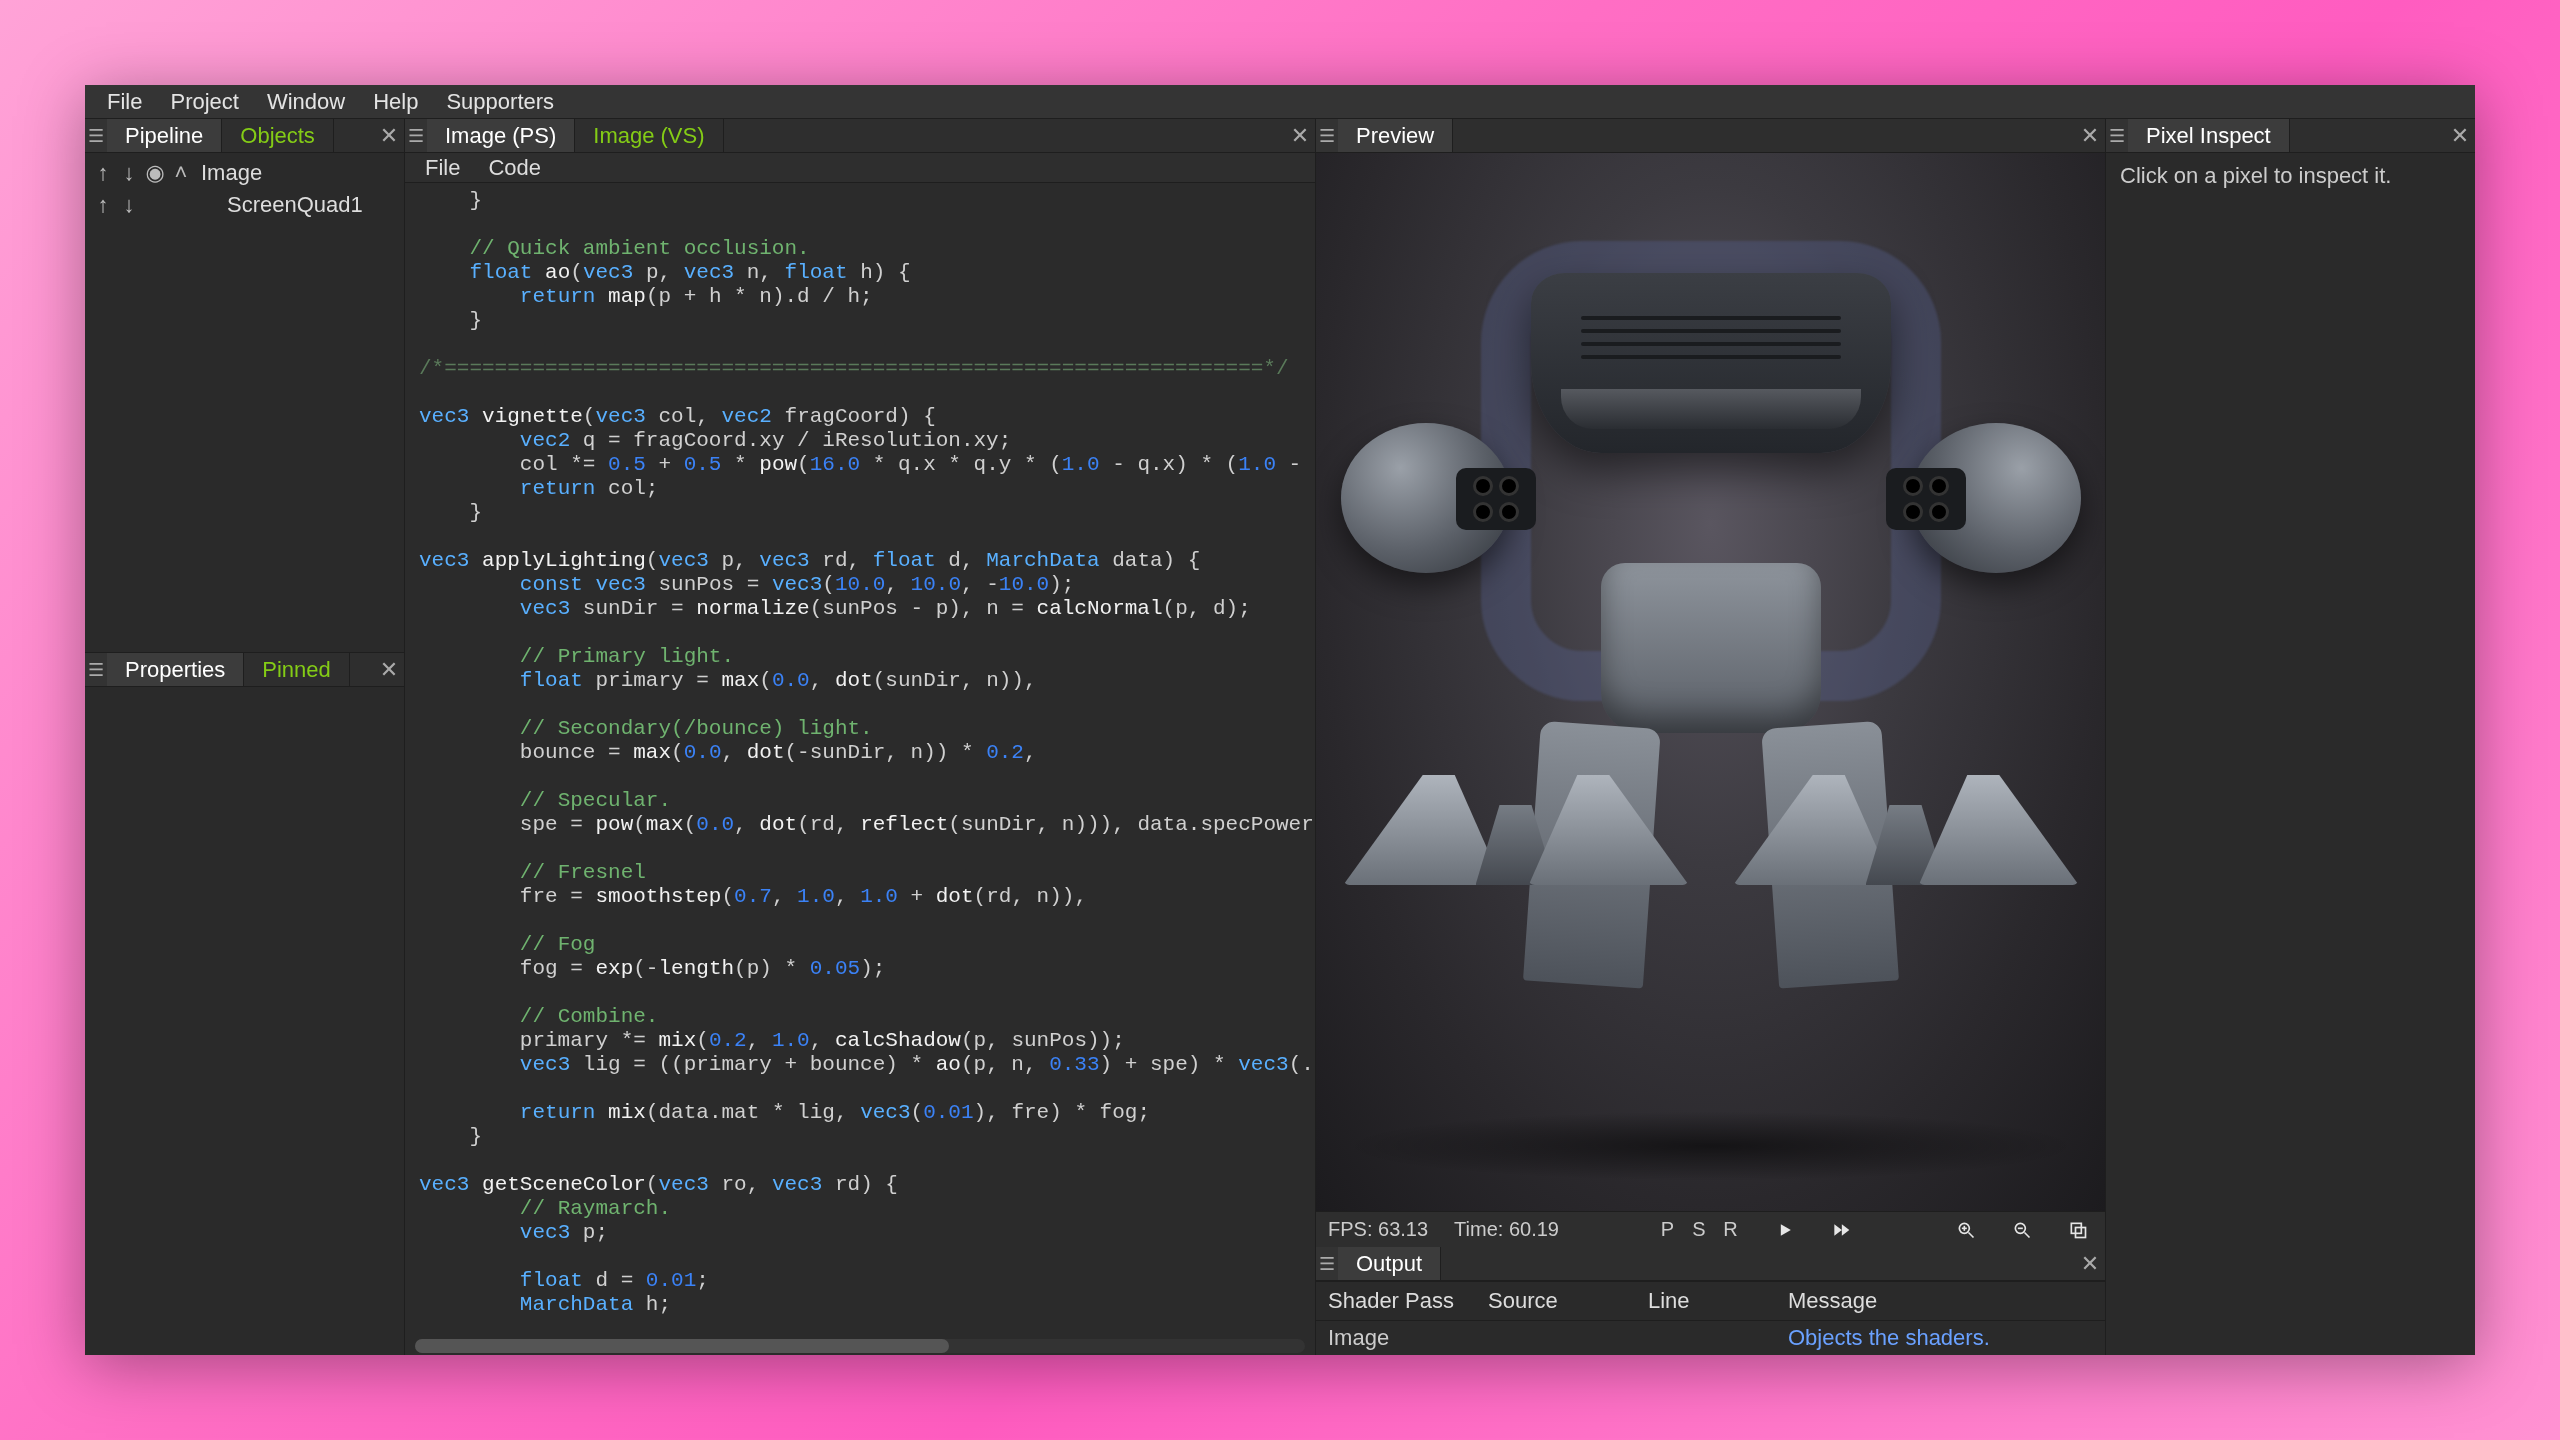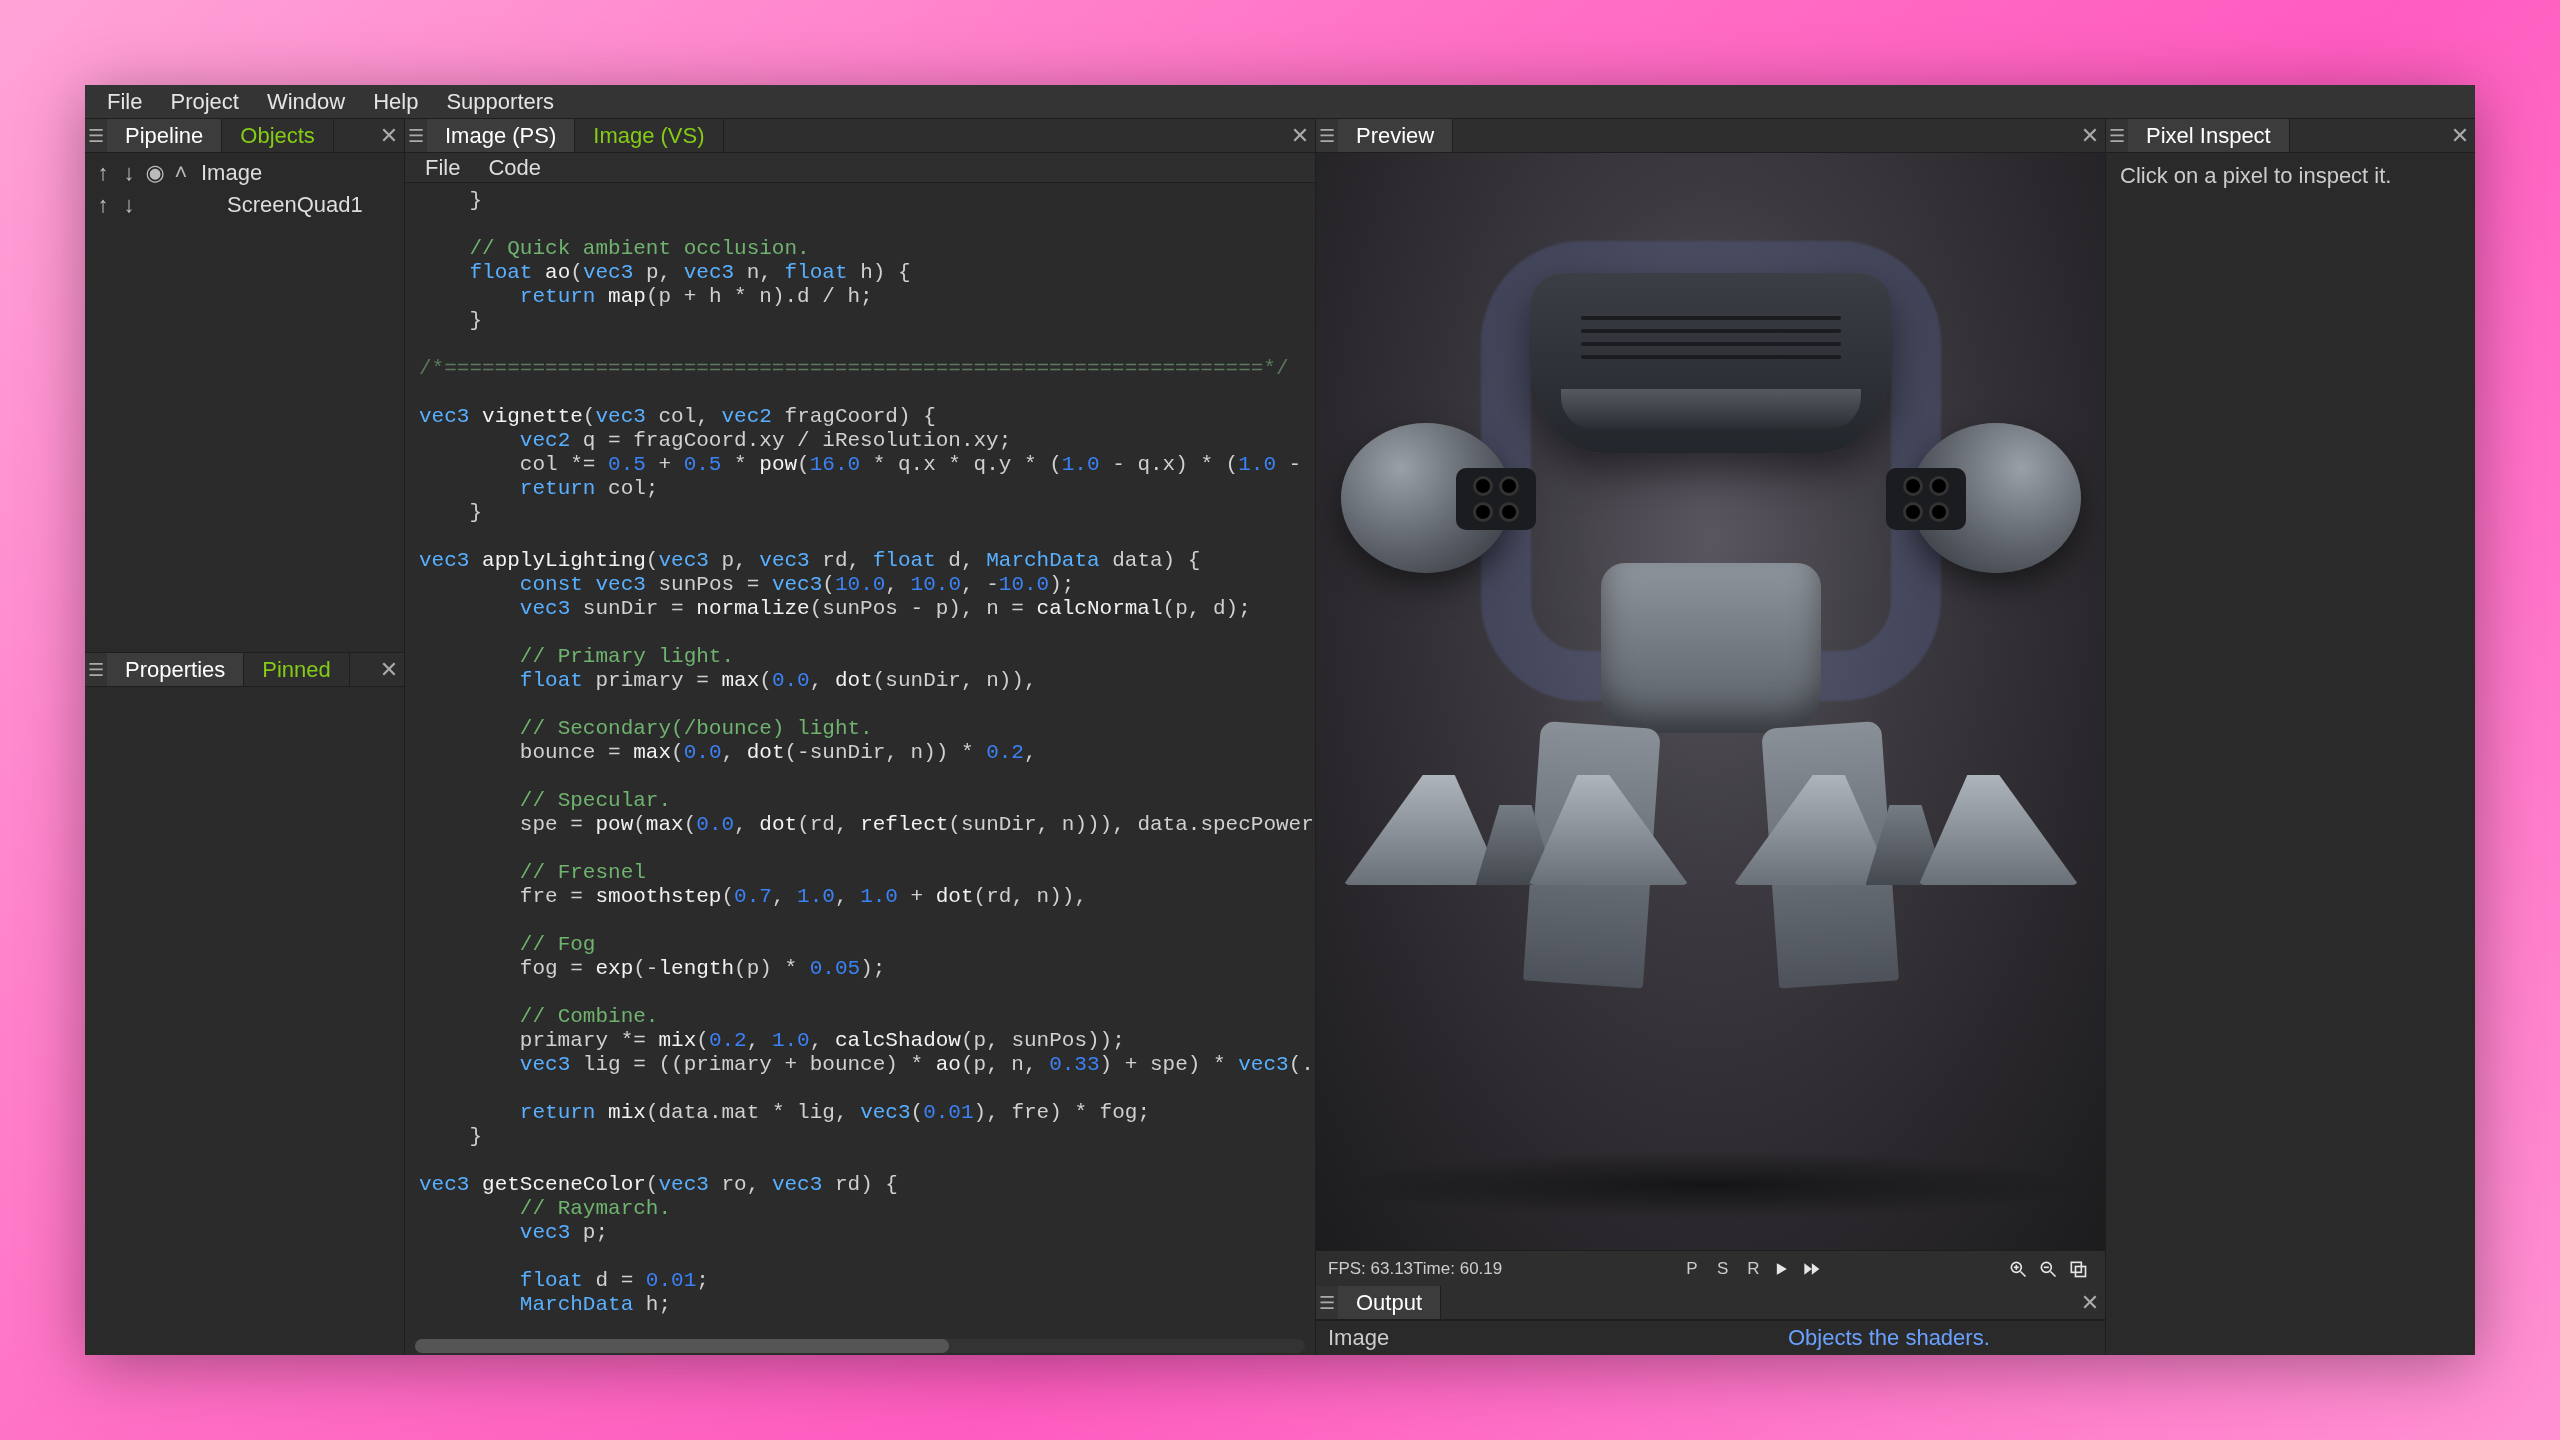--- a/index.html
+++ b/index.html
@@ -249,22 +249,22 @@
     clip-path:polygon(30% 0,70% 0,100% 100%,0 100%);
   }
   .floor-shadow{
     position:absolute;left:50%;bottom:30px;transform:translateX(-50%);
     width:740px;height:70px;border-radius:50%;
     background:radial-gradient(rgba(0,0,0,0.55),rgba(0,0,0,0) 70%);
   }
 
   .preview-status{
     height:36px;background:#2e2e2e;border-top:1px solid #1e1e1e;
-    display:flex;align-items:center;padding:0 12px;
-    font-size:17px;color:#ddd;
+    display:flex;align-items:center;padding:0 12px;gap:26px;
+    font-size:20px;color:#ddd;
   }
   .preview-status .spacer{flex:1;}
   .preview-status .lbl{color:#ccc;}
   .preview-status .psr span{
     display:inline-block;width:26px;text-align:center;color:#ccc;cursor:pointer;
   }
   .preview-status .icon-btn{
     width:30px;height:30px;display:inline-flex;align-items:center;justify-content:center;
     color:#e6e6e6;cursor:pointer;font-size:20px;
   }
@@ -463,20 +463,26 @@
           </span>
         </div>
       </div>
 
       <div class="tab-row">
         <div class="tab-handle">☰</div>
         <div class="tab active">Output</div>
         <div class="tab-close">✕</div>
       </div>
       <div class="output-body">
+        <div class="output-table-head">
+          <div>Shader Pass</div>
+          <div>Source</div>
+          <div>Line</div>
+          <div>Message</div>
+        </div>
         <div id="output-rows">
             <div class="output-row">
               <div>Image</div>
               <div></div>
               <div></div>
               <div>Objects the shaders.</div>
             </div>
           </div>
       </div>
     </div>

